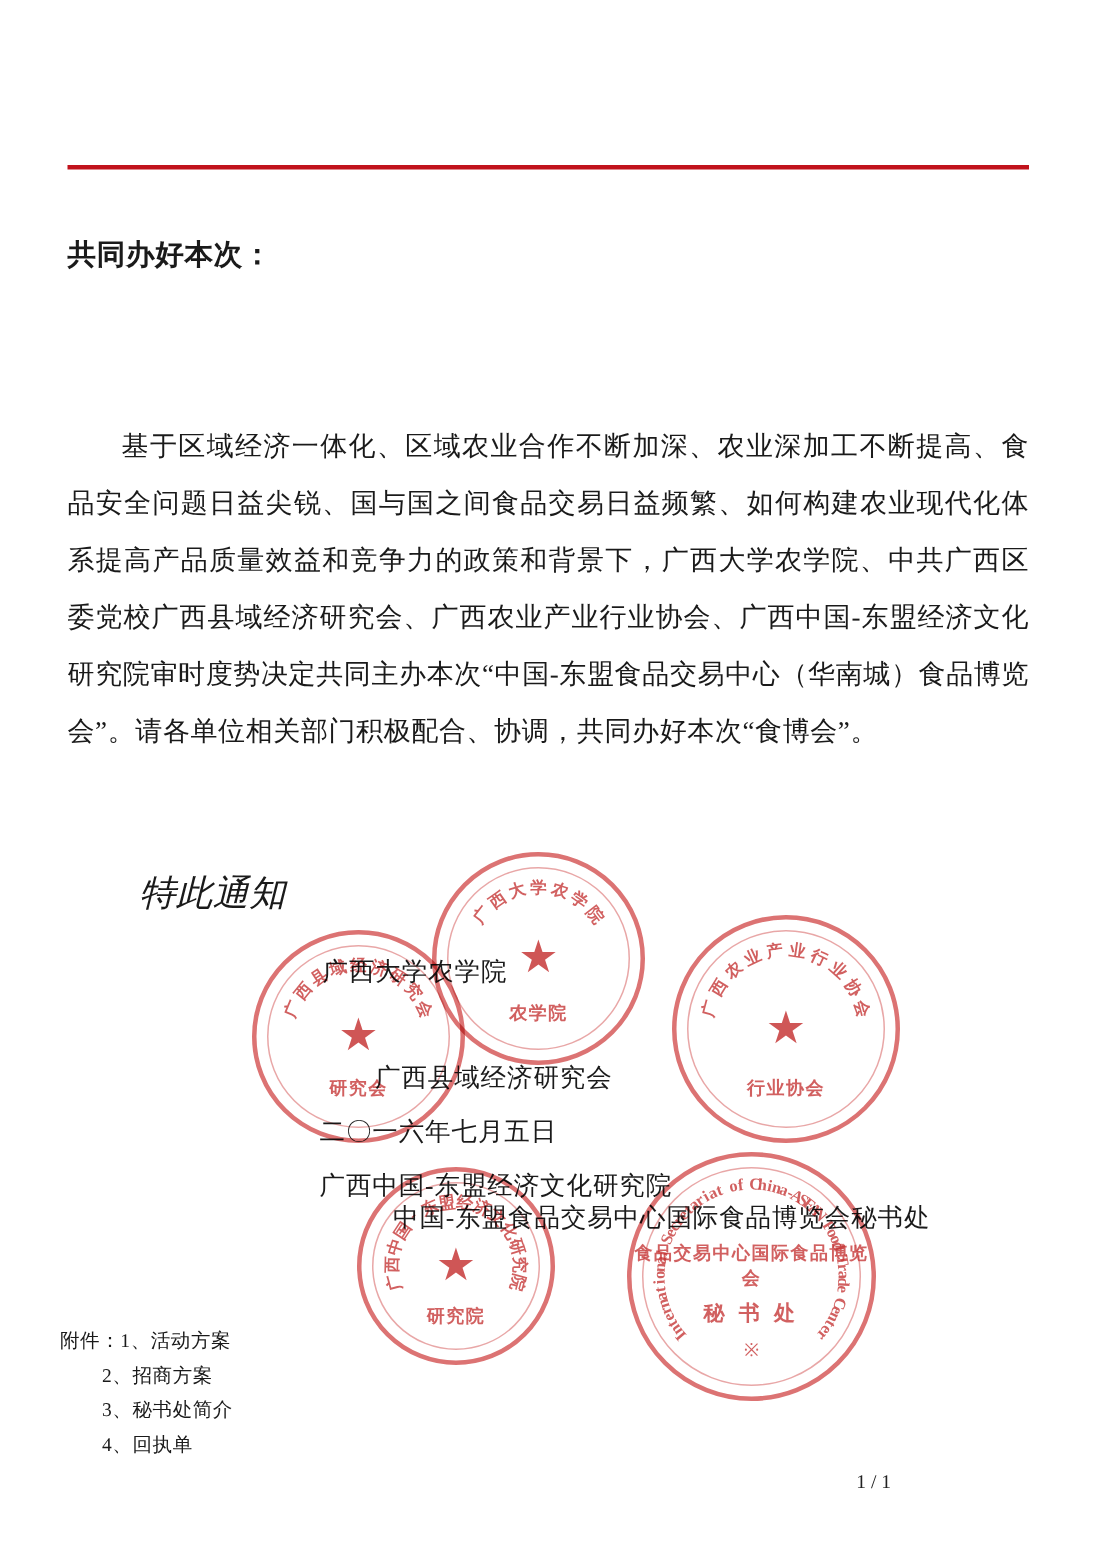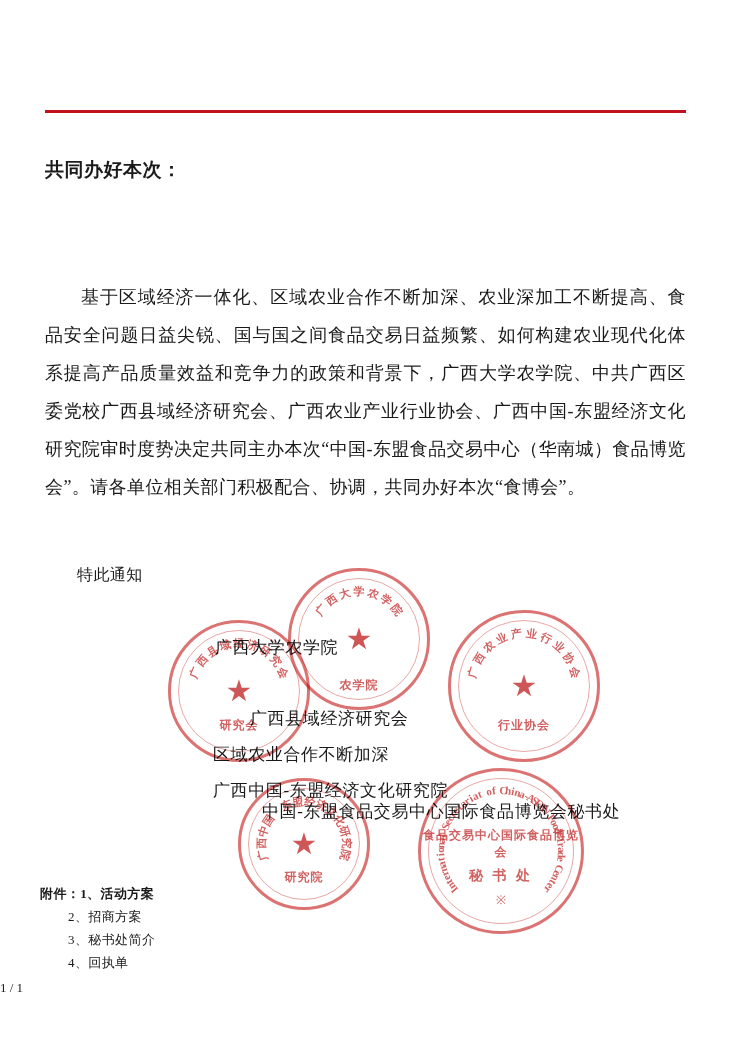--- a/index.html
+++ b/index.html
@@ -62,25 +62,26 @@
     line-height: 38px;
     text-align: justify;
     text-justify: inter-ideograph;
     text-indent: 2em;
     letter-spacing: 0.4px;
   }
   #para1 { top: 198px; }
   #para2 { top: 278px; }
   .closing {
     position: absolute;
-    top: 565px;
-    left: 45px;
-    font-size: 16px;
+    top: 579px;
+    left: 45px;
+    font-size: 24px;
     text-indent: 2em;
     letter-spacing: 0.4px;
+    font-style: italic;
   }
   
   .sign-list {
     position: absolute;
     left: 45px;
     top: 630px;
     width: 641px;
     font-size: 17px;
     line-height: 36px;
     letter-spacing: 0.6px;
@@ -110,29 +111,29 @@
   }
   
   .attachments {
     position: absolute;
     left: 40px;
     top: 882px;
     font-size: 13px;
     line-height: 23px;
     letter-spacing: 0.4px;
   }
-  .attachments .att-first { text-indent: 0; font-weight: bold; }
+  .attachments .att-first { text-indent: 0; }
   .attachments .att-rest { padding-left: 28px; }
   
   .footer {
     position: absolute;
     left: 0;
     top: 980px;
     width: 594px;
-    text-align: left;
+    text-align: right;
     font-size: 13px;
     color: #222;
   }
   
   .seal {
     position: absolute;
     border-radius: 50%;
     border: 3px solid rgba(198, 32, 32, 0.72);
     color: rgba(190, 28, 28, 0.80);
     mix-blend-mode: multiply;
@@ -179,42 +180,42 @@
   
   #seal-univ   { left: 288px; top: 568px; width: 136px; height: 136px; }
   #seal-county { left: 168px; top: 620px; width: 136px; height: 136px; }
   #seal-assoc  { left: 448px; top: 610px; width: 146px; height: 146px; }
   #seal-inst   { left: 238px; top: 778px; width: 126px; height: 126px; }
   #seal-secre  { left: 418px; top: 768px; width: 160px; height: 160px; }
 
   #seal-secre .center-label { top: 56px; }
   #seal-secre .center-label2 { position:absolute; left:0; right:0; text-align:center; top:96px; font-size:14px; font-weight:bold; letter-spacing:3px; }
   #seal-secre .center-label3 { position:absolute; left:0; right:0; text-align:center; top:120px; font-size:12px; }
-  #seal-univ .center-label { top: 106px; font-family: Liberation Serif, serif; }
+  #seal-univ .center-label { top: 96px; font-family: Liberation Serif, serif; }
   #seal-county .center-label { top: 94px; }
   #seal-assoc .center-label { top: 104px; }
   #seal-inst .center-label { top: 88px; }
 </style>
 </head>
 <body>
 
 <div class="page">
 
   <div class="title-rule"></div>
 
   <div class="salutation">共同办好本次：</div>
 
   <div class="para" id="para2">基于区域经济一体化、区域农业合作不断加深、农业深加工不断提高、食品安全问题日益尖锐、国与国之间食品交易日益频繁、如何构建农业现代化体系提高产品质量效益和竞争力的政策和背景下，广西大学农学院、中共广西区委党校广西县域经济研究会、广西农业产业行业协会、广西中国-东盟经济文化研究院审时度势决定共同主办本次“中国-东盟食品交易中心（华南城）食品博览会”。请各单位相关部门积极配合、协调，共同办好本次“食博会”。</div>
 
   <div class="closing">特此通知</div>
 
   <div class="sign-list">
     <div class="line sign-indent-1">广西大学农学院</div>
     <div class="line sign-indent-2">广西县域经济研究会</div>
-    <div class="line sign-indent-3">区域农业合作不断加深</div>
+    <div class="line sign-indent-3">二〇一六年七月五日</div>
     <div class="line sign-indent-4">广西中国-东盟经济文化研究院</div>
   </div>
   <div class="sign-secretariat">中国-东盟食品交易中心国际食品博览会秘书处</div>
 
   <div class="attachments">
     <div class="att-first">附件：1、活动方案</div>
     <div class="att-rest">2、招商方案</div>
     <div class="att-rest">3、秘书处简介</div>
     <div class="att-rest">4、回执单</div>
   </div>

